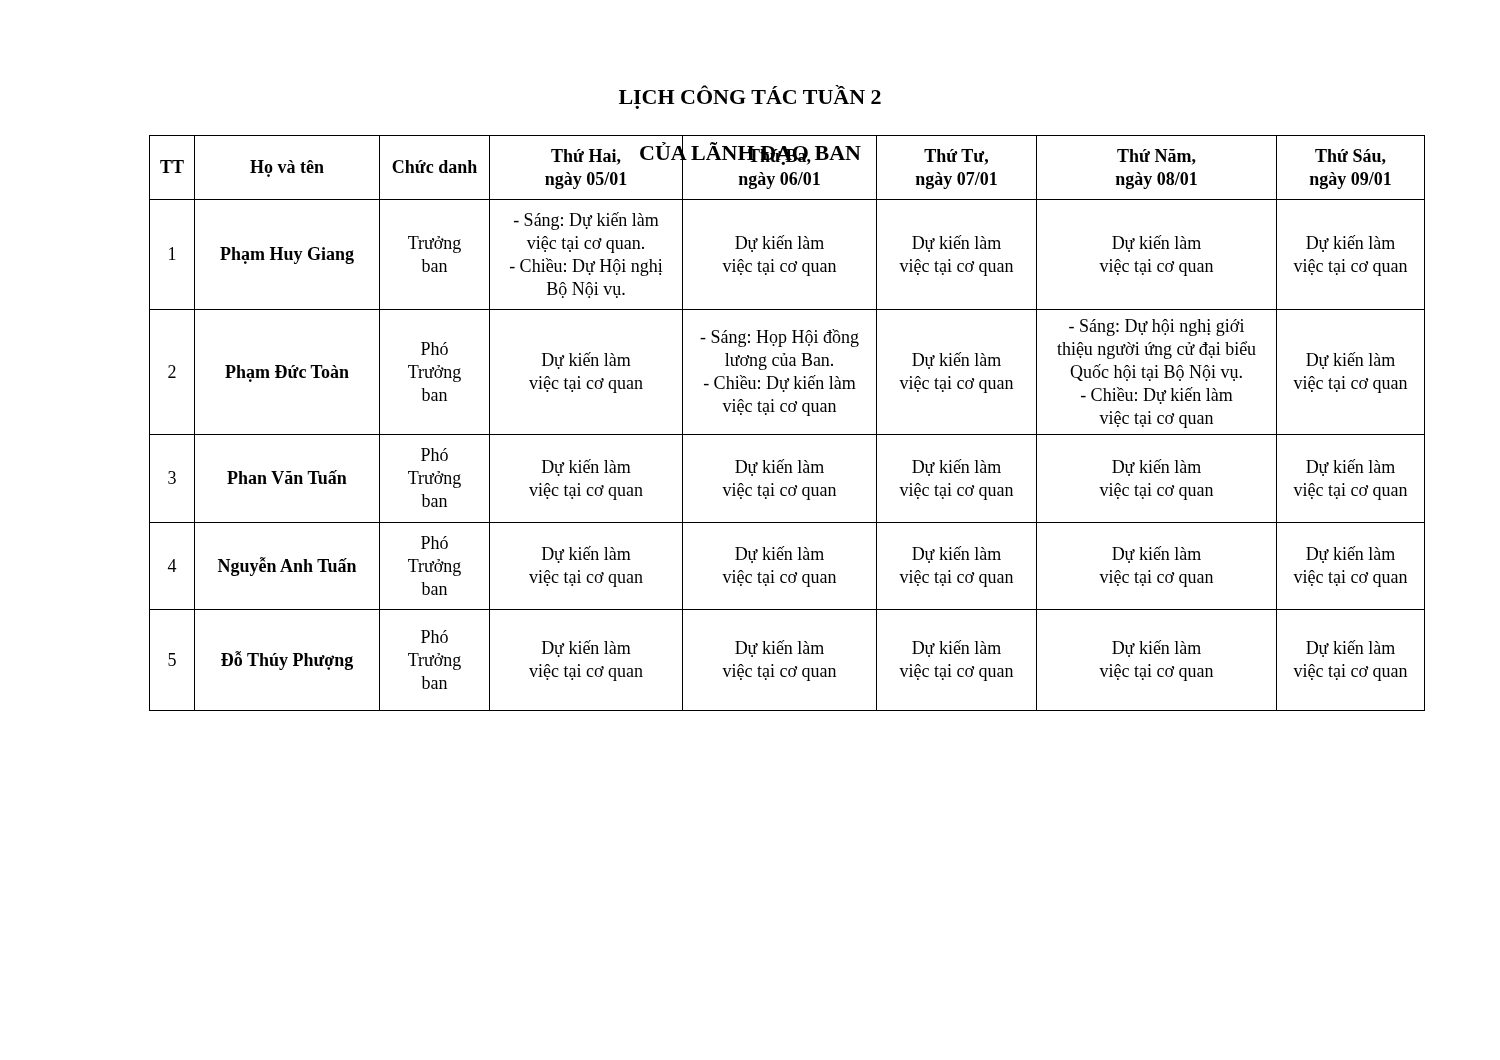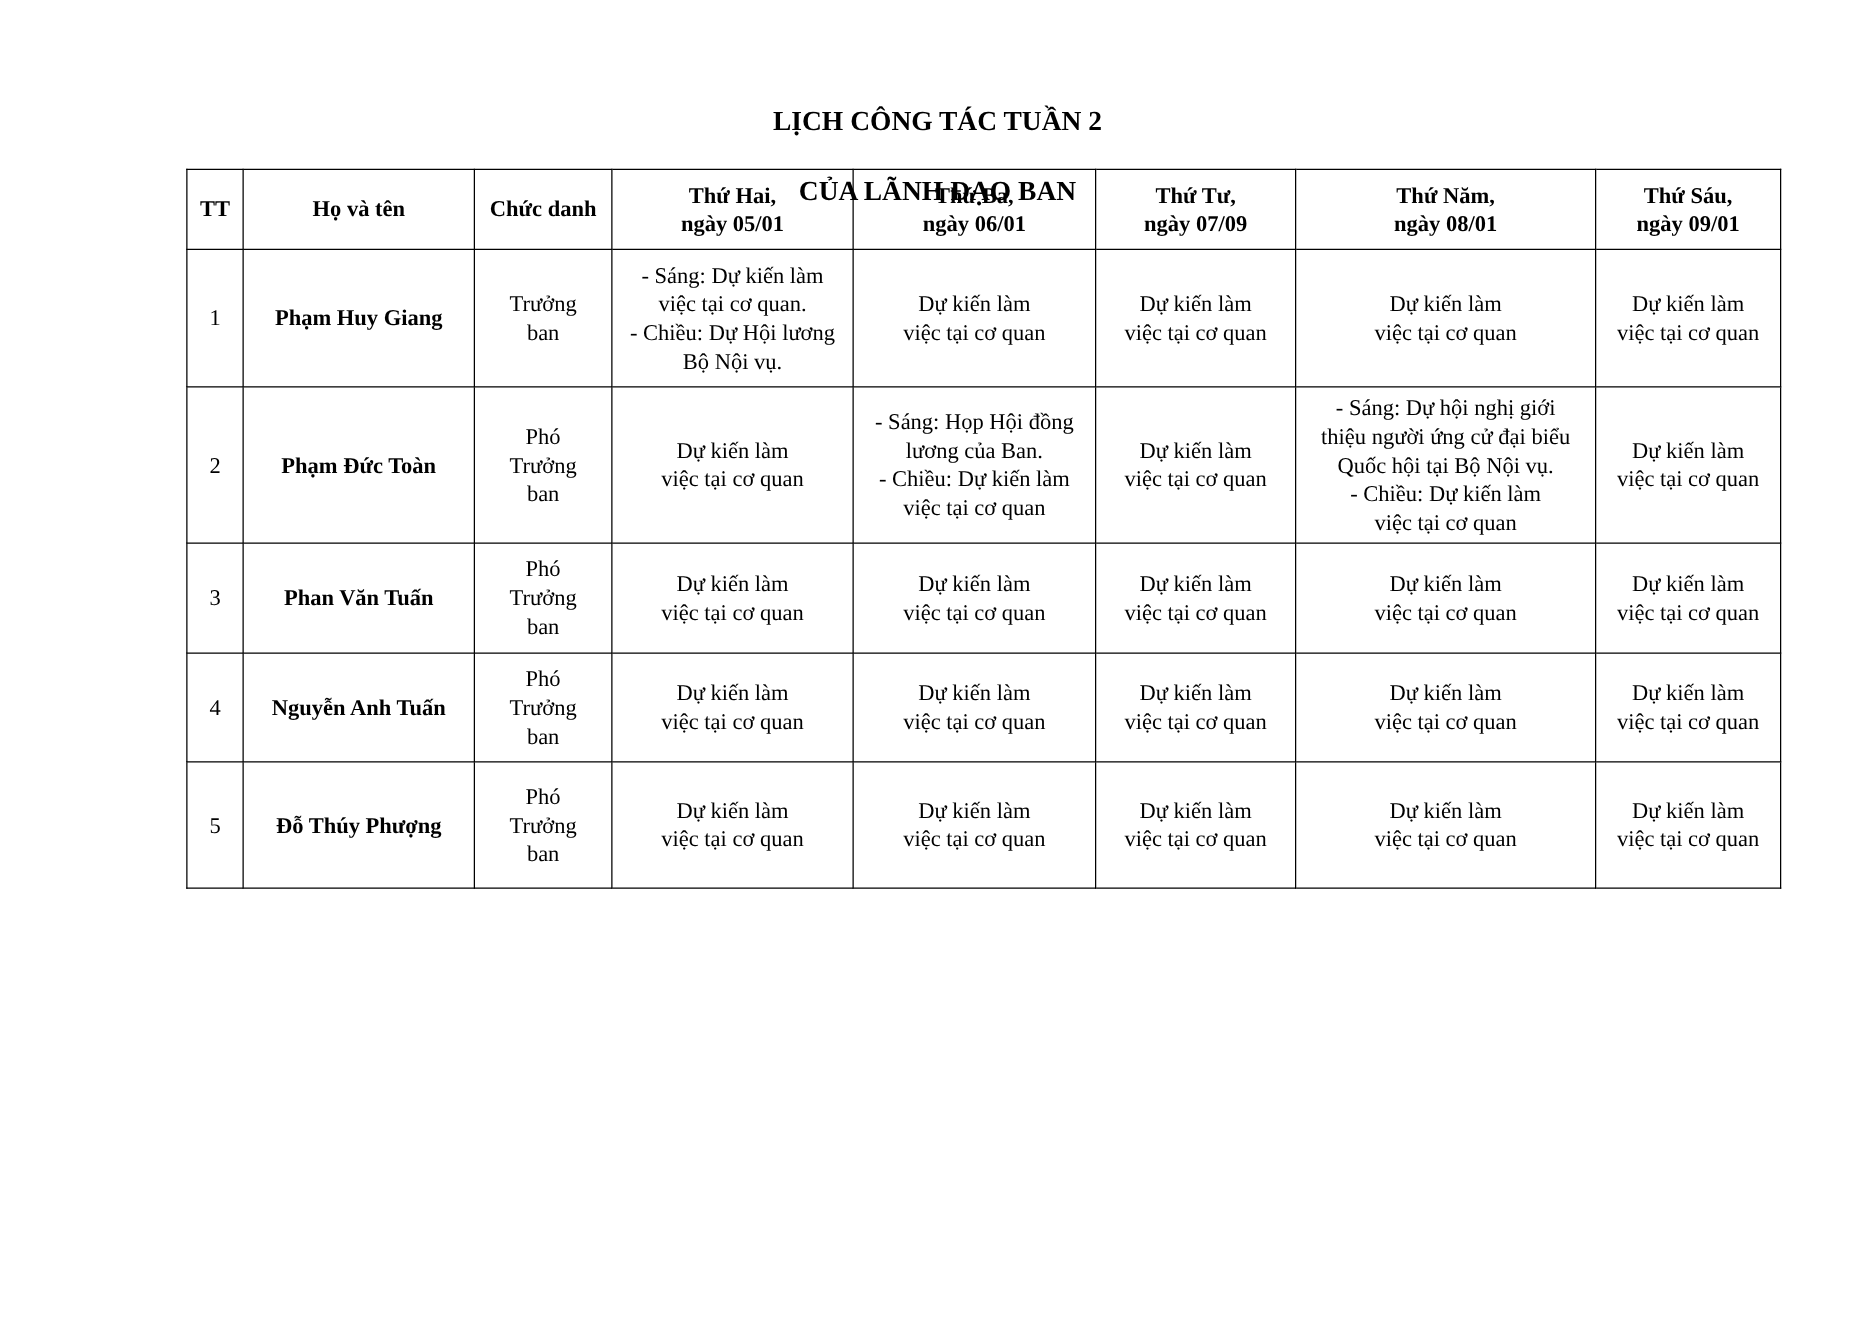--- a/index.html
+++ b/index.html
@@ -90,36 +90,36 @@
     <thead>
       <tr class="header-row">
         <th>TT</th>
         <th>Họ và tên</th>
         <th>Chức danh</th>
         <th>Thứ Hai,
 ngày 05/01</th>
         <th>Thứ Ba,
 ngày 06/01</th>
         <th>Thứ Tư,
-ngày 07/09</th>
+ngày 07/01</th>
         <th>Thứ Năm,
 ngày 08/01</th>
         <th>Thứ Sáu,
 ngày 09/01</th>
       </tr>
     </thead>
     <tbody>
       <tr class="row-0">
         <td>1</td>
         <td class="cell-name">Phạm Huy Giang</td>
         <td>Trưởng
 ban</td>
         <td>- Sáng: Dự kiến làm
 việc tại cơ quan.
-- Chiều: Dự Hội lương
+- Chiều: Dự Hội nghị
 Bộ Nội vụ.</td>
         <td>Dự kiến làm
 việc tại cơ quan</td>
         <td>Dự kiến làm
 việc tại cơ quan</td>
         <td>Dự kiến làm
 việc tại cơ quan</td>
         <td>Dự kiến làm
 việc tại cơ quan</td>
       </tr>

